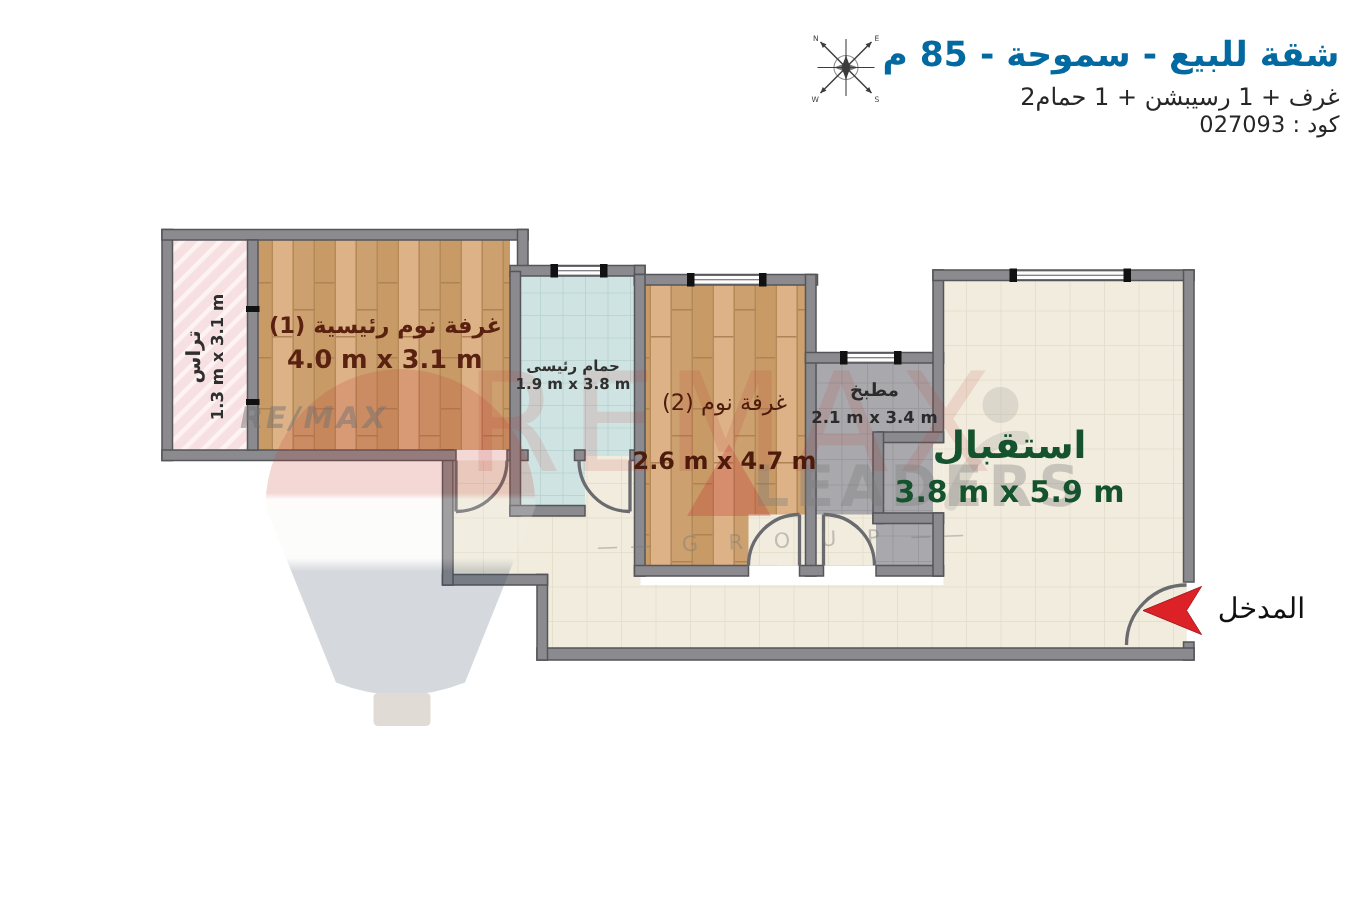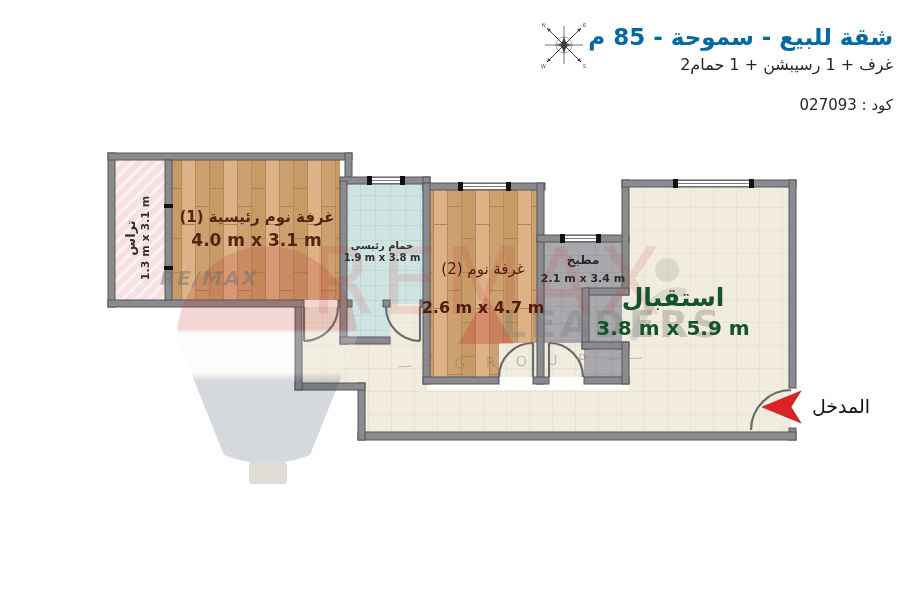--- a/index.html
+++ b/index.html
@@ -4,21 +4,21 @@
 <style>
   html,body{margin:0;padding:0;background:#ffffff;}
   .canvas{position:relative;width:900px;height:599px;background:#ffffff;overflow:hidden;
           font-family:"DejaVu Sans",sans-serif;}
   .plan-svg{position:absolute;left:0;top:0;z-index:1;}
 
   
   .header{position:absolute;top:24px;right:7px;text-align:right;z-index:6;}
   .header .title{direction:rtl;font-size:23px;font-weight:bold;color:#0369a1;line-height:1.2;}
   .header .subtitle{direction:ltr;font-size:16px;color:#262626;margin-top:3px;line-height:1.2;}
-  .header .code{direction:rtl;font-size:15px;color:#262626;margin-top:22px;line-height:1.2;}
+  .header .code{direction:rtl;font-size:15px;color:#262626;margin-top:0;line-height:1.2;}
   .compass{position:absolute;left:539px;top:20px;width:50px;height:50px;z-index:6;}
 
   
   .wm{position:absolute;white-space:nowrap;pointer-events:none;line-height:1;}
   .wm-big{left:310px;top:237px;z-index:2;font-size:92px;font-weight:normal;letter-spacing:6px;
           color:rgba(195,45,48,0.13);}
   .wm-remax{left:160px;top:268px;z-index:3;font-style:italic;font-weight:bold;font-size:20px;
             letter-spacing:2px;color:rgba(112,112,112,0.48);}
   .wm-avalon{left:258px;top:309px;z-index:3;font-weight:bold;font-size:30px;letter-spacing:7px;
              color:rgba(122,122,122,0.35);}

